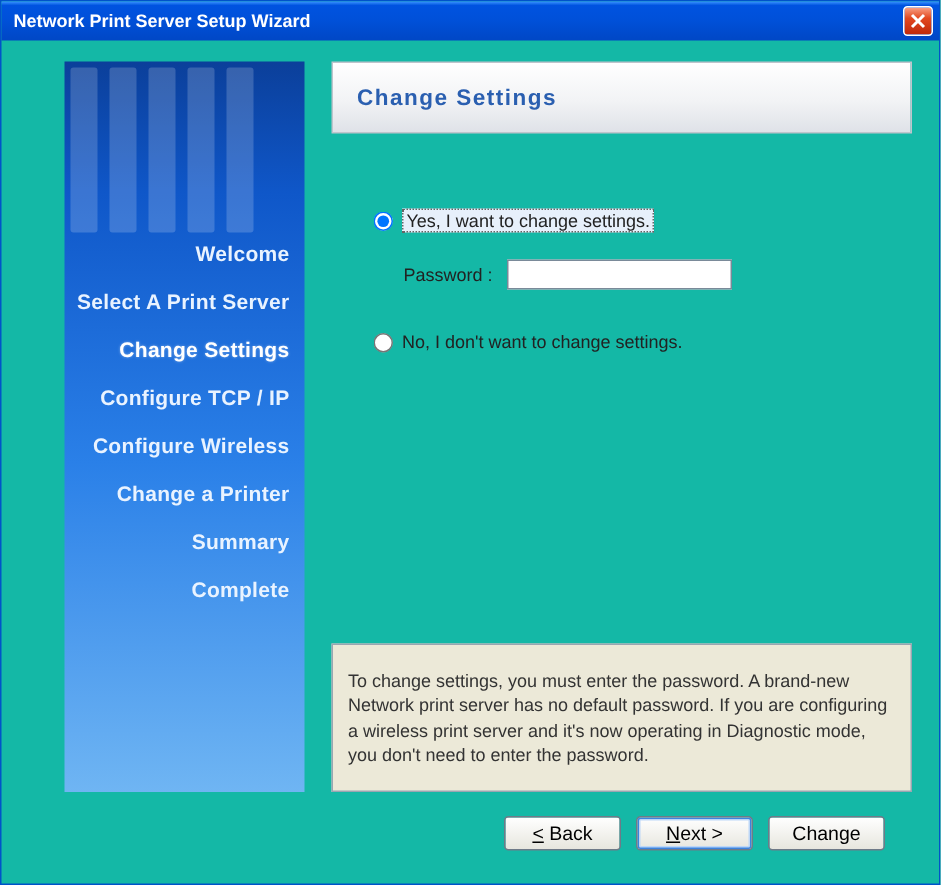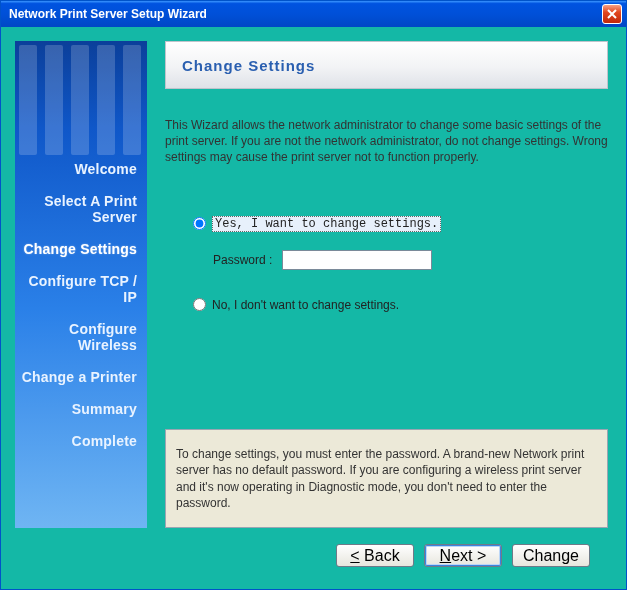--- a/index.html
+++ b/index.html
@@ -48,24 +48,25 @@
     padding: 14px;
     display: flex;
     flex-direction: column;
   }
   .content-row {
     flex: 1;
     display: flex;
     gap: 18px;
   }
   .sidebar {
-    width: 132px;
+    width: 160px;
     background: linear-gradient(to bottom, #0b3f9a 0%, #0f57c9 18%, #2a80e8 55%, #6fb5f3 100%);
     position: relative;
     overflow: hidden;
+    margin-left: 28px;
   }
   .sidebar-stripes {
     position: absolute;
     top: 4px; left: 4px; right: 4px;
     height: 110px;
     opacity: 0.18;
     display: flex;
     gap: 8px;
   }
   .sidebar-stripes span {
@@ -129,21 +130,20 @@
     display: flex;
     align-items: center;
     gap: 6px;
     margin-bottom: 18px;
   }
   .radio-row input[type=radio] { cursor: pointer; }
   .radio-label.selected {
     border: 1px dotted #666;
     padding: 0 2px;
     background: #e7f0fb;
-    font-family: Liberation Mono, monospace;
   }
   .pwd-row {
     display: flex;
     align-items: center;
     gap: 10px;
     margin-left: 20px;
     margin-bottom: 28px;
   }
   .pwd-row input[type=password] {
     width: 150px;
@@ -168,21 +168,21 @@
     gap: 10px;
     padding: 16px 22px 8px 0;
   }
   .btn {
     min-width: 78px;
     height: 23px;
     border: 1px solid #6f7a88;
     background: linear-gradient(to bottom, #ffffff, #e7e6de);
     border-radius: 3px;
     font-family: Tahoma, Arial, sans-serif;
-    font-size: 16px;
+    font-size: 13px;
     cursor: pointer;
     padding: 0 10px;
   }
   .btn.primary {
     box-shadow: 0 0 0 1px #3d84df inset, 0 0 0 2px #bdd7f7 inset;
   }
   .underline-first::first-letter { text-decoration: underline; }
 </style>
 </head>
 <body>
@@ -220,21 +220,20 @@
           <div class="nav-item">Complete</div>
         </div>
       </div>
 
       <div class="main">
 
         <div class="heading-bar">
           <h1>Change Settings</h1>
         </div>
 
-        <div class="desc">This Wizard allows the network administrator to change some basic settings of the print server. If you are not the network administrator, do not change settings. Wrong settings may cause the print server not to function properly.</div>
 
         <div class="options">
           <div class="radio-row">
             <input type="radio" name="chg" checked="" style="">
             <span class="radio-label selected">Yes, I want to change settings.</span>
           </div>
           <div class="pwd-row">
             <span>Password :</span>
             <input type="password" value="" style="">
           </div>

